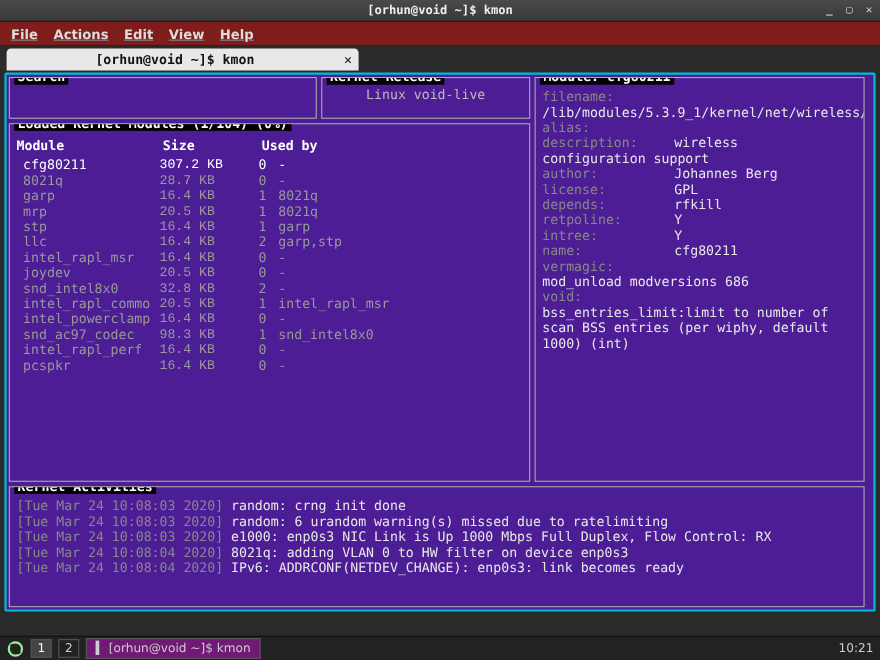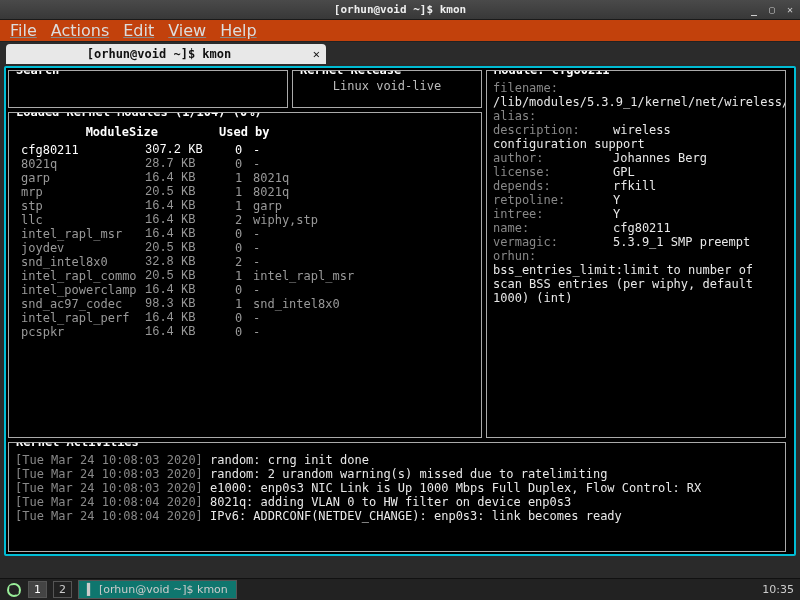--- a/index.html
+++ b/index.html
@@ -26,28 +26,29 @@
   }
   .titlebar-buttons {
     position: absolute;
     right: 4px;
     display: flex;
     gap: 6px;
   }
   .tbtn { width:12px; height:12px; display:flex; align-items:center; justify-content:center; font-size:10px; color:#ccc;}
   .menubar {
     height: 22px;
-    background: #c2410c;
+    background: #7f1d1d;
     display: flex;
     align-items: center;
     gap: 14px;
     padding: 0 10px;
     border-bottom: 1px solid #222;
     font-family: "DejaVu Sans", sans-serif;
-    font-size: 16px;
+    font-size: 12px;
+    font-weight: bold;
   }
   .menubar span { text-decoration: underline; text-decoration-color: #888; color:#ddd;}
   .tabbar {
     height: 22px;
     background: #2b2b2b;
     display: flex;
     align-items: flex-end;
   }
   .tab {
     background: #e8e8e8;
@@ -59,21 +60,21 @@
     padding: 0 24px 0 10px;
     margin-left: 6px;
     font-size: 12px;
     font-weight: bold;
     position: relative;
     width: 320px;
     justify-content: center;
   }
   .tab .close { position:absolute; right:6px; font-weight:bold;}
   .terminal {
-    background: #000000;
+    background: #4c1d95;
     border: 2px solid #00bcd4;
     border-radius: 2px;
     margin: 2px 4px 4px 4px;
     height: 490px;
     padding: 2px;
     display: grid;
     grid-template-columns: 280px 190px 300px;
     grid-template-rows: 38px auto 110px;
     gap: 4px;
     color: #e8e8e8;
@@ -95,21 +96,21 @@
     font-size: 12px;
   }
   .search-box { grid-column:1; grid-row:1;}
   .release-box { grid-column:2; grid-row:1;}
   .module-box { grid-column:3; grid-row:1 / span 2;}
   .loaded-box { grid-column:1 / span 2; grid-row:2;}
   .activities-box { grid-column:1 / span 3; grid-row:3;}
   .dim { color:#777; }
   .release-text { text-align:center; padding-top:4px; color:#bbb;}
   .mod-header { display:flex; font-weight:bold; color:#fff; margin-top:8px;}
-  .mod-header .c1{width:114px;text-align:right;} .mod-header .c2{width:90px;} .mod-header .c3{flex:1;}
+  .mod-header .c1{width:133px;} .mod-header .c2{width:90px;} .mod-header .c3{flex:1;}
   .mod-row { display:flex; color:#999;}
   .mod-row.sel { color:#fff;}
   .mod-row .c1{width:130px; padding-left:6px;} .mod-row .c2{width:90px;font-family:Liberation Mono, monospace;} .mod-row .c3a{width:18px;} .mod-row .c3b{flex:1;}
   .info-line { display:flex; }
   .info-k { color:#888; width:120px;}
   .info-v { color:#e8e8e8;text-align:right;}
   .info-full { color:#e8e8e8;}
   .act-line { display:flex;}
   .act-ts { color:#888; width:195px;}
   .act-msg { color:#e8e8e8;}
@@ -122,21 +123,21 @@
     align-items: center;
     padding: 0 6px;
     gap: 6px;
     font-family: "DejaVu Sans", sans-serif;
     font-size: 11px;
     color:#ccc;
     border-top:1px solid #111;
   }
   .ws { border:1px solid #555; padding:1px 5px; }
   .ws.active { background:#444; color:#fff;}
-  .task { background:#0f766e; padding:2px 8px; border:1px solid #555;}
+  .task { background:#701a75; padding:2px 8px; border:1px solid #555;}
   .clock { margin-left:auto;}
   .void-icon { width:16px; height:16px; }
   #modules-body { margin-top:4px;}
 </style>
 </head>
 <body>
 
 <div class="titlebar">
   <span>[orhun@void ~]$ kmon</span>
   <div class="titlebar-buttons">
@@ -208,24 +209,24 @@
         <div class="info-line">
           <span class="info-k">intree:</span>
           <span class="info-v">Y</span>
         </div>
         <div class="info-line">
           <span class="info-k">name:</span>
           <span class="info-v">cfg80211</span>
         </div>
         <div class="info-line">
           <span class="info-k">vermagic:</span>
-          <span class="info-v">5.3.9_1 SMP preempt</span>
-        </div>
-        <div class="info-line">
-          <span class="info-k">orhun:</span>
+        </div>
+        <div class="info-full">mod_unload modversions 686</div>
+        <div class="info-line">
+          <span class="info-k">void:</span>
           <span class="info-v"></span>
         </div>
         <div class="info-full">bss_entries_limit:limit to number of scan BSS entries (per wiphy, default 1000) (int)</div>
       </div>
   </div>
 
   <div class="panel loaded-box">
     <span class="panel-title">Loaded Kernel Modules (1/104) (0%)</span>
     <div class="mod-header">
       <span class="c1">Module</span>
@@ -260,21 +261,21 @@
         <div class="mod-row">
           <span class="c1">stp</span>
           <span class="c2">16.4 KB</span>
           <span class="c3a">1</span>
           <span class="c3b">garp</span>
         </div>
         <div class="mod-row">
           <span class="c1">llc</span>
           <span class="c2">16.4 KB</span>
           <span class="c3a">2</span>
-          <span class="c3b">wiphy,stp</span>
+          <span class="c3b">garp,stp</span>
         </div>
         <div class="mod-row">
           <span class="c1">intel_rapl_msr</span>
           <span class="c2">16.4 KB</span>
           <span class="c3a">0</span>
           <span class="c3b">-</span>
         </div>
         <div class="mod-row">
           <span class="c1">joydev</span>
           <span class="c2">20.5 KB</span>
@@ -322,21 +323,21 @@
 
   <div class="panel activities-box">
     <span class="panel-title">Kernel Activities</span>
     <div id="activities-body" style="margin-top:6px;">
         <div class="act-line">
           <span class="act-ts">[Tue Mar 24 10:08:03 2020]</span>
           <span class="act-msg">random: crng init done</span>
         </div>
         <div class="act-line">
           <span class="act-ts">[Tue Mar 24 10:08:03 2020]</span>
-          <span class="act-msg">random: 2 urandom warning(s) missed due to ratelimiting</span>
+          <span class="act-msg">random: 6 urandom warning(s) missed due to ratelimiting</span>
         </div>
         <div class="act-line">
           <span class="act-ts">[Tue Mar 24 10:08:03 2020]</span>
           <span class="act-msg">e1000: enp0s3 NIC Link is Up 1000 Mbps Full Duplex, Flow Control: RX</span>
         </div>
         <div class="act-line">
           <span class="act-ts">[Tue Mar 24 10:08:04 2020]</span>
           <span class="act-msg">8021q: adding VLAN 0 to HW filter on device enp0s3</span>
         </div>
         <div class="act-line">
@@ -352,14 +353,14 @@
   <svg class="void-icon" viewBox="0 0 16 16">
       <circle cx="8" cy="8" r="6" fill="none" stroke="#9e9" stroke-width="2"></circle>
       <path d="M4 4 L12 12" stroke="#222" stroke-width="3"></path>
     </svg>
   <span class="ws active">1</span>
   <span class="ws">2</span>
   <span class="task">
     <span>▍</span>
     <span>[orhun@void ~]$ kmon</span>
   </span>
-  <span class="clock">10:35</span>
+  <span class="clock">10:21</span>
 </div>
 
 </body></html>

